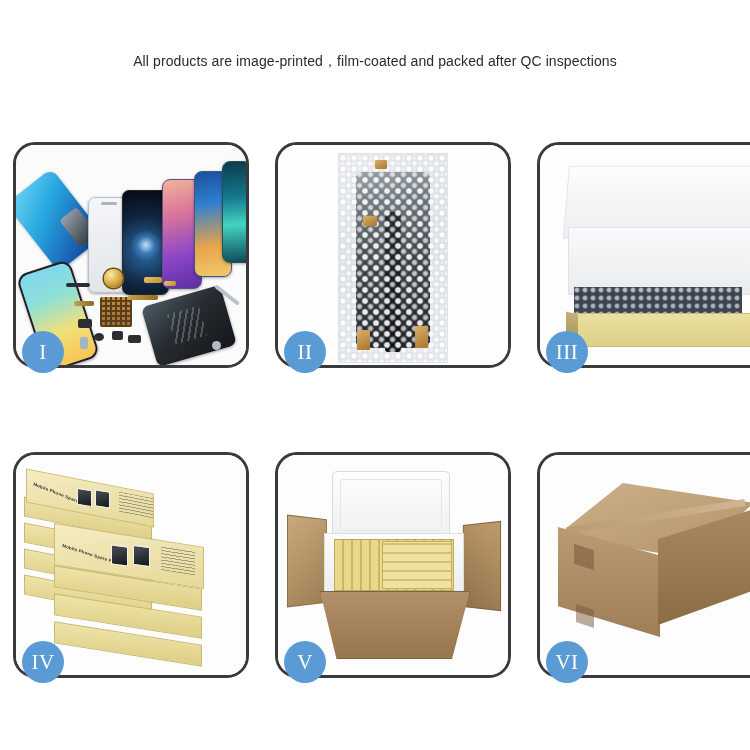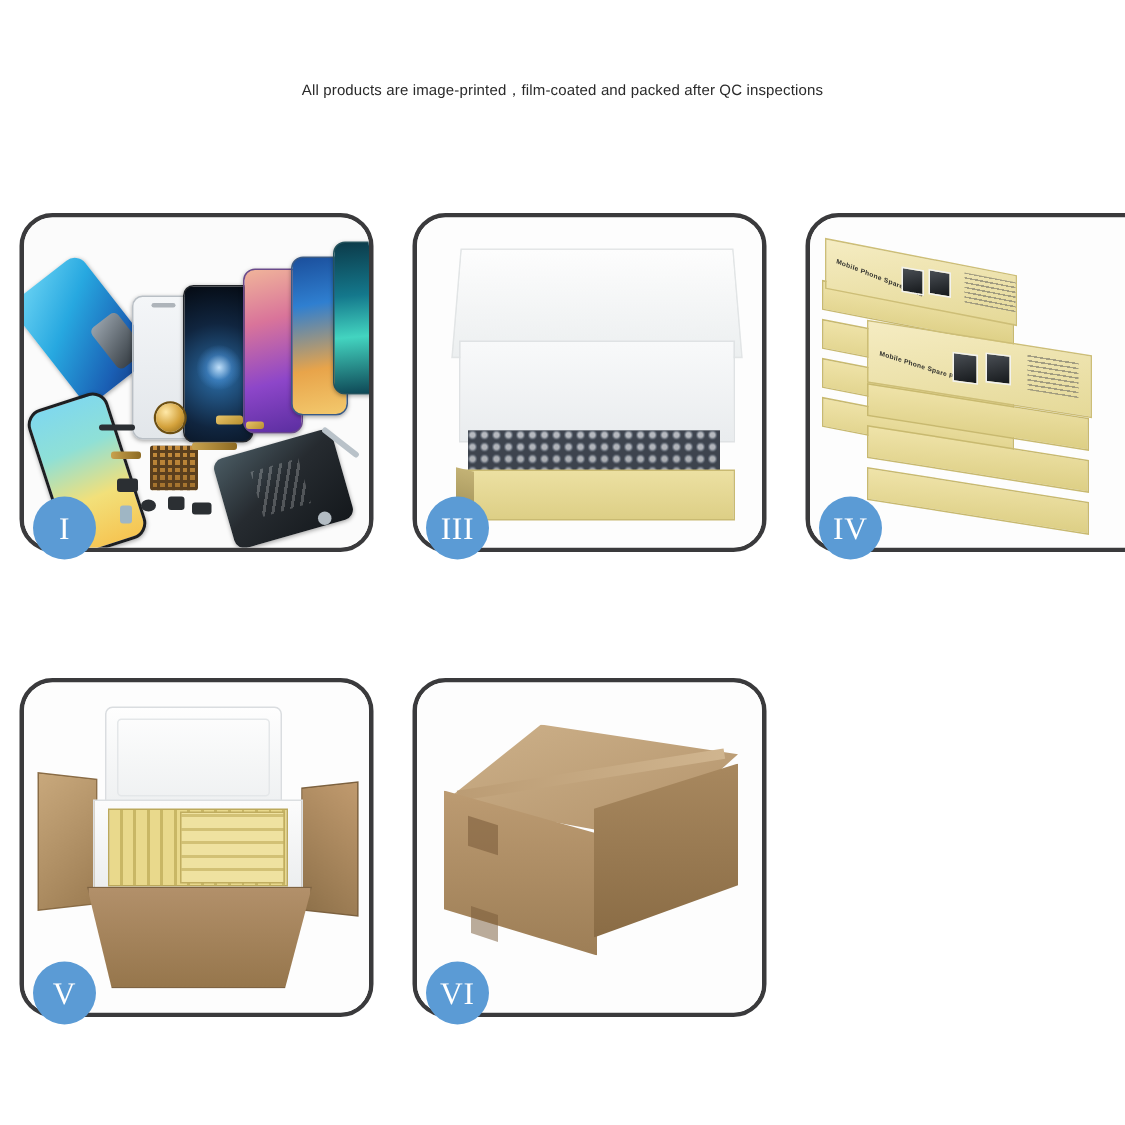--- a/index.html
+++ b/index.html
@@ -13,21 +13,21 @@
   .header{ text-align:center; padding-top:40px; }
   .title{
     font-size:37px;
     font-weight:700;
     letter-spacing:1.2px;
     color:#0d0d0d;
     line-height:1;
     font-family:"Liberation Sans", sans-serif;
   }
   .subtitle{
-    font-size:10px;
+    font-size:14px;
     color:#2a2a2a;
     margin-top:13px;
     letter-spacing:.1px;
   }
 
   .grid{
     position:absolute;
     left:13px; top:142px;
     width:724px;
     display:grid;
@@ -332,20 +332,34 @@
       <div class="gold" style="left:148px;top:136px;width:12px;height:5px;"></div>
       <div class="flex-cable" style="left:58px;top:156px;width:20px;"></div>
       <div class="flex-cable" style="left:112px;top:150px;width:30px;"></div>
       <div class="chip" style="left:64px;top:192px;width:8px;height:12px;background:#9fb6c4;"></div>
       <div class="chip" style="left:196px;top:148px;width:30px;height:4px;transform:rotate(38deg);background:#b9c2c9;"></div>
       <div class="chip" style="left:196px;top:196px;width:9px;height:9px;background:#b3bcc3;border-radius:50%;"></div>
     </div>
     <div class="badge">I</div>
   </div>
 
+  <div class="panel">
+    <div class="panel-inner">
+      <div class="bag">
+        <div class="part-dark"></div>
+        <div class="part-strip"></div>
+        <div class="tape" style="left:36px;top:6px;width:12px;height:9px;"></div>
+        <div class="tape" style="left:24px;top:62px;width:14px;height:10px;"></div>
+        <div class="tape" style="left:18px;top:176px;width:13px;height:20px;"></div>
+        <div class="tape" style="left:76px;top:172px;width:13px;height:22px;"></div>
+        <div class="bubbles"></div>
+      </div>
+    </div>
+    <div class="badge">II</div>
+  </div>
 
   <div class="panel">
     <div class="panel-inner">
       <div class="b3-lid"></div>
       <div class="b3-back"></div>
       <div class="b3-wrap"></div>
       <div class="b3-front"></div>
       <div class="b3-side"></div>
     </div>
     <div class="badge">III</div>

